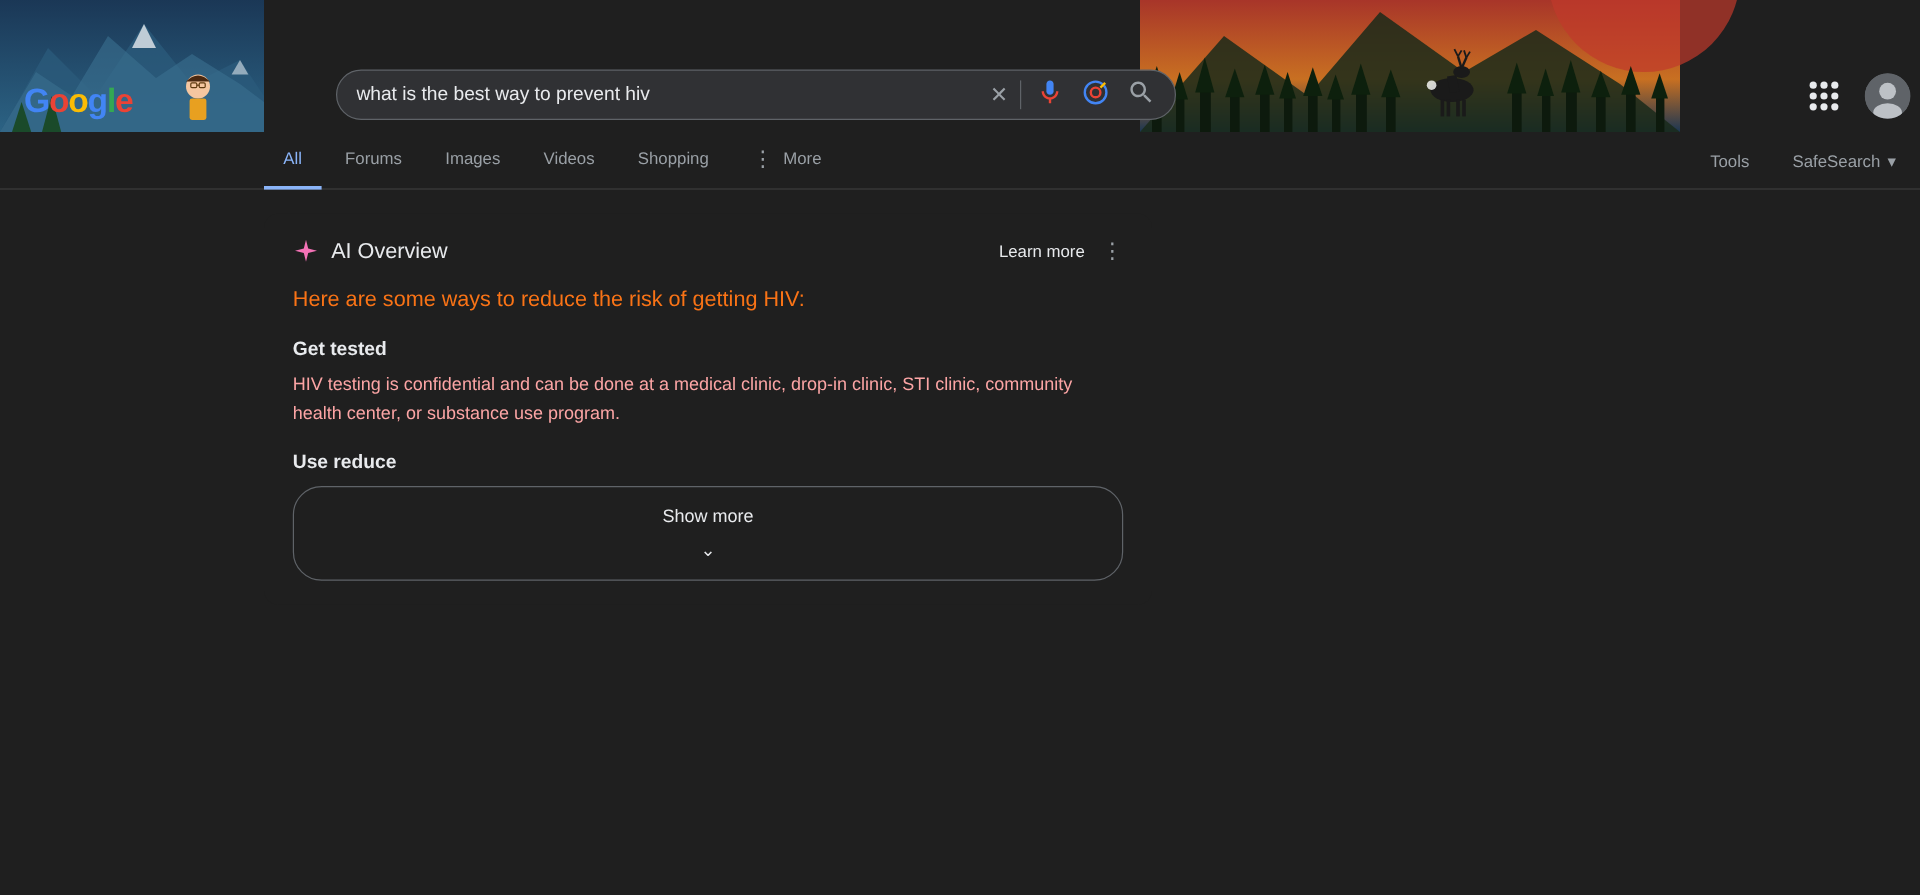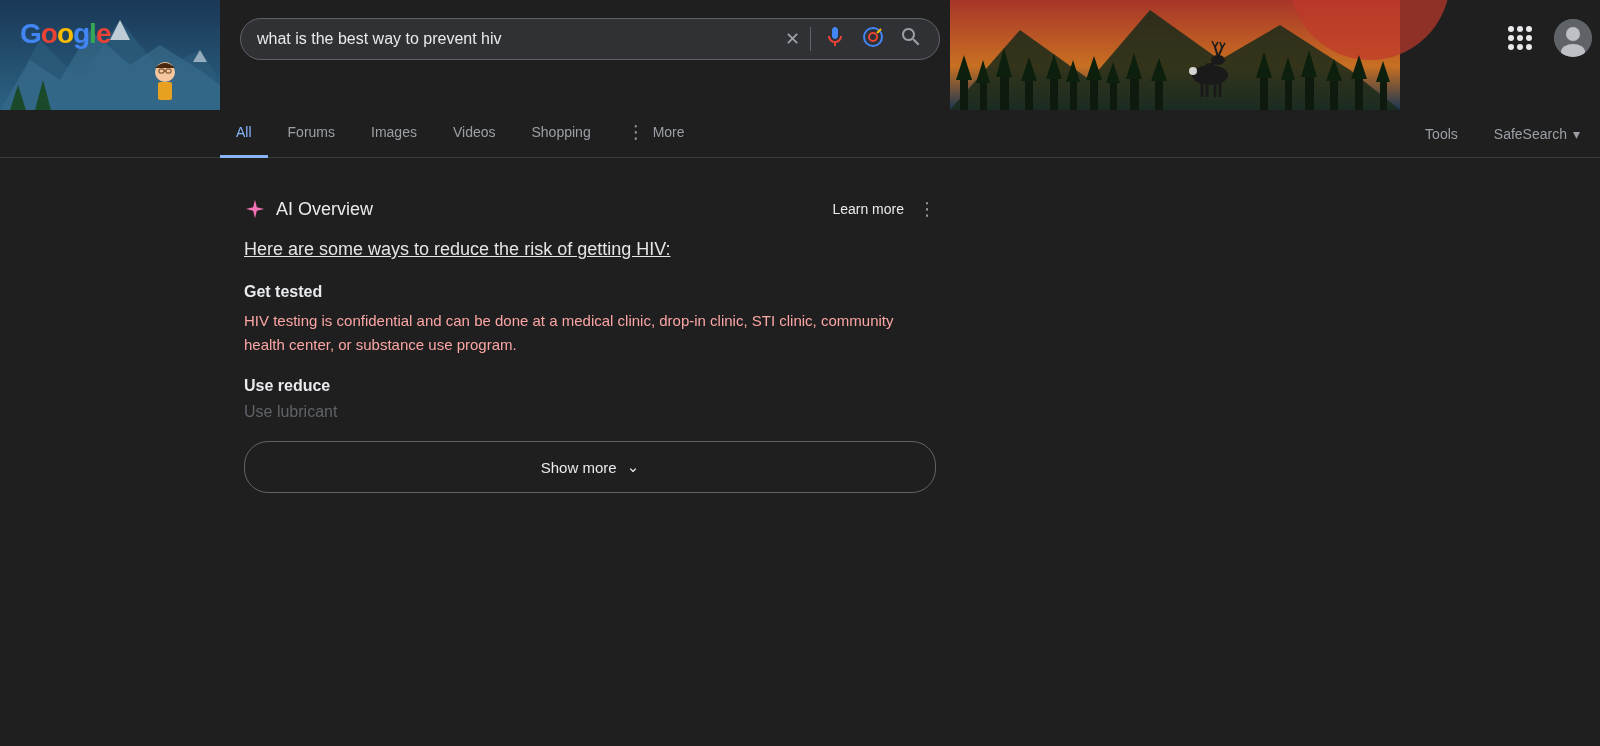--- a/index.html
+++ b/index.html
@@ -12,23 +12,24 @@
       height: 746px;
       overflow: hidden;
       position: relative;
     }
 
     
     .header {
       position: relative;
       z-index: 10;
       display: flex;
-      align-items: flex-start;
+      align-items: flex-end;
       padding: 18px 8px 10px 20px;
       height: 110px;
+      gap: 40px;
     }
 
     .logo-area {
       display: flex;
       align-items: center;
       margin-right: 20px;
       width: 200px;
     }
 
     .logo-text {
@@ -249,24 +250,23 @@
 
     .more-dots {
       color: #9aa0a6;
       font-size: 18px;
       cursor: pointer;
     }
 
     .ai-intro {
       font-size: 18px;
       font-weight: 500;
-      color: #e5e5e5;
+      color: #f97316;
       margin-bottom: 20px;
       line-height: 1.5;
-      text-decoration: underline;
     }
 
     .ai-section-title {
       font-size: 16px;
       font-weight: bold;
       color: #e8eaed;
       margin-bottom: 8px;
     }
 
     .ai-section-text {
@@ -290,20 +290,21 @@
       width: 100%;
       max-width: 760px;
       padding: 16px;
       border: 1px solid #5f6368;
       border-radius: 24px;
       background: transparent;
       color: #e8eaed;
       font-size: 15px;
       cursor: pointer;
       margin-top: 10px;
+      flex-direction: column;
     }
 
     
     .doodle-container {
       position: absolute;
       top: 0;
       left: 0;
       width: 100%;
       height: 110px;
       pointer-events: none;
@@ -513,20 +514,19 @@
       </div>
     </div>
 
     <div class="ai-intro">Here are some ways to reduce the risk of getting HIV:</div>
 
     <div class="ai-section-title">Get tested</div>
     <div class="ai-section-text">HIV testing is confidential and can be done at a medical clinic, drop-in clinic, STI clinic, community health center, or substance use program.</div>
 
     <div class="ai-section-title">Use reduce</div>
 
-    <div class="ai-faded">Use lubricant</div>
 
     <button class="show-more-btn">
       <span>Show more</span>
       <span>⌄</span>
     </button>
   </div>
 </div>
 
 </body></html>

